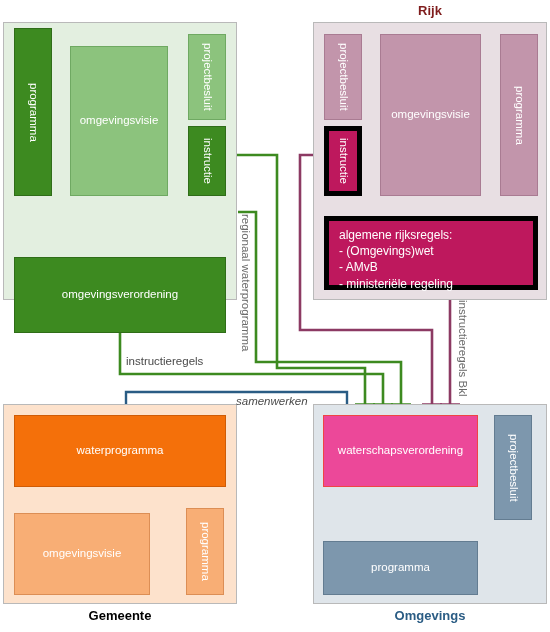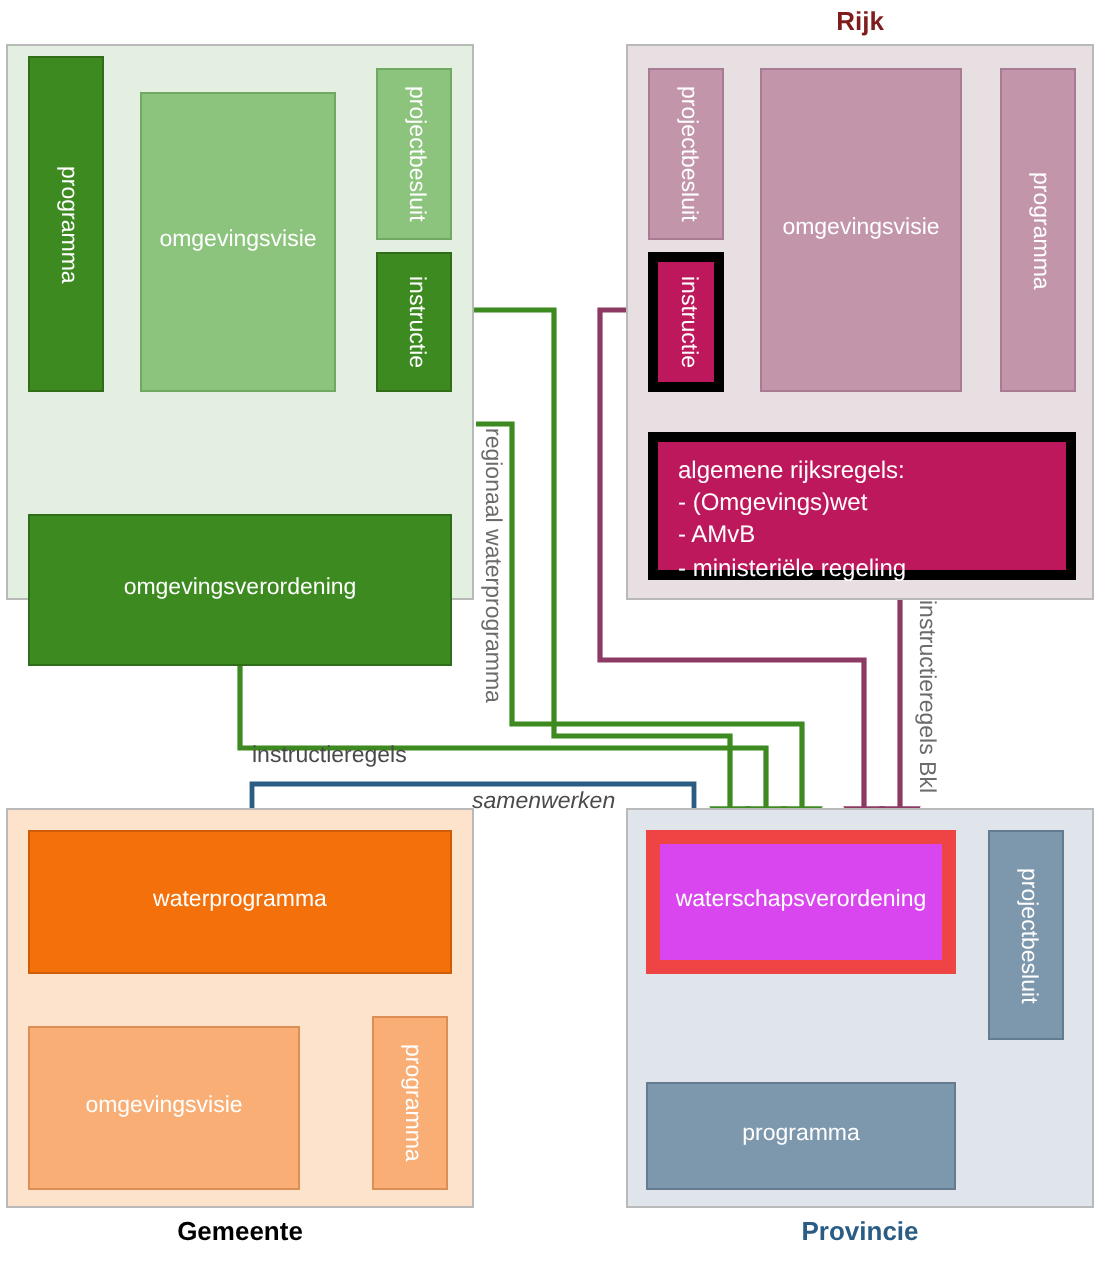--- a/index.html
+++ b/index.html
@@ -33,21 +33,21 @@
   
   .g-dark{background:#3d8a20;border:1px solid #2f6d18;}
   .g-light{background:#8cc37d;border:1px solid #6fa962;}
   
   .r-dark{background:#be185d;border:5px solid #000000;}
   .r-light{background:#c295ab;border:1px solid #a97b92;}
   
   .o-dark{background:#f4700a;border:1px solid #cf5c06;}
   .o-light{background:#f8ae75;border:1px solid #dc8e55;}
   
-  .b-dark{background:#d946ef;border:7px solid #ef4444;}
+  .b-dark{background:#ec4899;border:1px solid #ef4444;}
   .b-light{background:#7d97ad;border:1px solid #637c91;}
 
   
   .wlabel{position:absolute;font-size:11.5px;color:#4a4a4a;white-space:nowrap;}
   .wlabel.vert{writing-mode:vertical-rl;text-orientation:mixed;}
 </style>
 </head>
 <body>
 
 <div id="stage">
@@ -161,29 +161,29 @@
   <div class="panel p-gem"></div>
   <div class="panel-title t-gem">Gemeente</div>
 
   <div class="box o-dark" style="left:14px;top:415px;width:212px;height:72px;">waterprogramma</div>
 
   <div class="box o-light" style="left:14px;top:513px;width:136px;height:82px;">omgevingsvisie</div>
 
   <div class="box vert o-light" style="left:186px;top:508px;width:38px;height:87px;">programma</div>
 
   <div class="panel p-wat"></div>
-  <div class="panel-title t-wat">Provincie</div>
+  <div class="panel-title t-wat">Omgevings</div>
 
   <div class="box b-dark" style="left:323px;top:415px;width:155px;height:72px;">waterschapsverordening</div>
 
   <div class="box b-light" style="left:323px;top:541px;width:155px;height:54px;">programma</div>
 
   <div class="box vert b-light" style="left:494px;top:415px;width:38px;height:105px;">projectbesluit</div>
 
   <div class="wlabel vert" style="left:240px;top:214px;color:#6b6b6b;">regionaal waterprogramma</div>
 
-  <div class="wlabel" style="left:126px;top:372px;">instructieregels</div>
+  <div class="wlabel" style="left:126px;top:355px;">instructieregels</div>
 
   <div class="wlabel" style="left:236px;top:395px;font-style:italic;">samenwerken</div>
 
   <div class="wlabel vert" style="left:457px;top:300px;color:#6b6b6b;">instructieregels Bkl</div>
 
 </div>
 
 </body></html>

